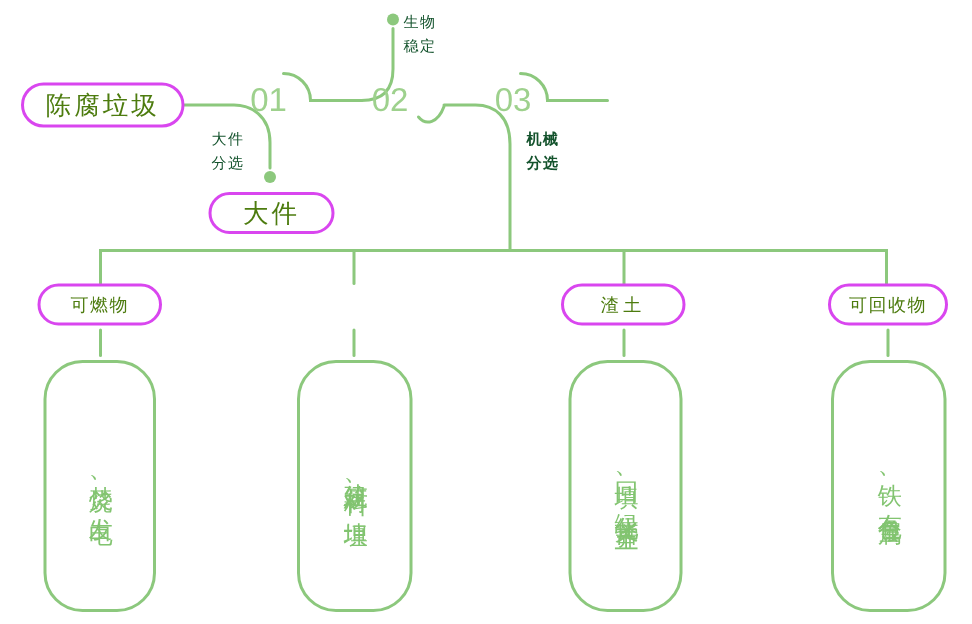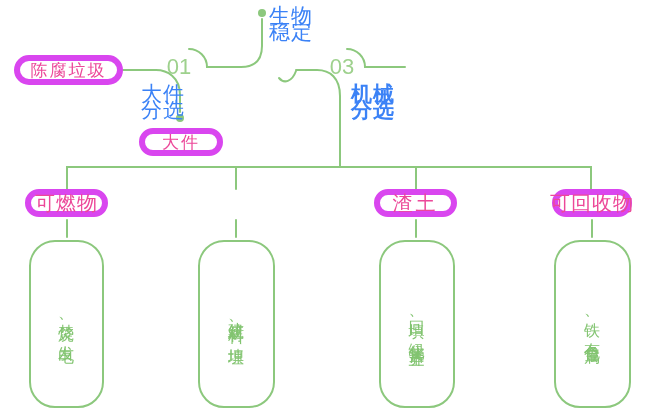--- a/index.html
+++ b/index.html
@@ -2,32 +2,32 @@
 <html><head>
 <meta charset="utf-8">
 <style>
   html,body{margin:0;padding:0;background:#ffffff;}
   .canvas{
     position:relative;width:648px;height:416px;background:#ffffff;overflow:hidden;
     font-family:"Liberation Sans","DejaVu Sans",sans-serif;
   }
   .canvas svg{position:absolute;left:0;top:0;}
   .pill{
-    position:absolute;box-sizing:border-box;border:6px solid #d946ef;border-radius:16px;
+    position:absolute;box-sizing:border-box;border:2px solid #d946ef;border-radius:16px;
     display:flex;align-items:center;justify-content:center;
-    color:#ec4899;background:#ffffff;white-space:nowrap;text-align:center;
+    color:#4d7c0f;background:#ffffff;white-space:nowrap;text-align:center;
   }
   .pill-lg{font-size:17px;letter-spacing:2px;}
-  .pill-sm{font-size:20px;letter-spacing:1px;}
+  .pill-sm{font-size:12px;letter-spacing:1px;}
   .stepnum{
     position:absolute;width:40px;height:28px;text-align:center;
     font-size:22px;line-height:28px;color:#9ED18D;font-weight:400;
   }
   .steplabel{
-    position:absolute;font-size:21px;line-height:16px;color:#3b82f6;
+    position:absolute;font-size:10px;line-height:16px;color:#14532d;
     letter-spacing:1px;white-space:nowrap;
   }
   .steplabel span{display:block;}
   .outbox{
     position:absolute;box-sizing:border-box;border:2px solid #8CC87D;border-radius:26px;
     display:flex;align-items:center;justify-content:center;background:#ffffff;
   }
   .vtext{
     writing-mode:vertical-rl;text-orientation:upright;
     font-size:16px;letter-spacing:2px;color:#82C470;line-height:1.2;
@@ -59,20 +59,21 @@
       <circle cx="180" cy="118" r="4"></circle>
       <circle cx="262" cy="13" r="4"></circle>
     </g>
   </svg>
 
   <div class="pill pill-lg" style="left:14px;top:55px;width:109px;height:30px;">
     <span>陈腐垃圾</span>
   </div>
 
   <div class="stepnum" style="left:159px;top:53px;">01</div>
+  <div class="stepnum" style="left:240px;top:53px;">02</div>
   <div class="stepnum" style="left:322px;top:53px;text-align:center;">03</div>
 
   <div class="steplabel" style="left:141px;top:86px;">
     <span>大件</span>
     <span>分选</span>
   </div>
   <div class="steplabel" style="left:269px;top:8px;">
     <span>生物</span>
     <span>稳定</span>
   </div>

